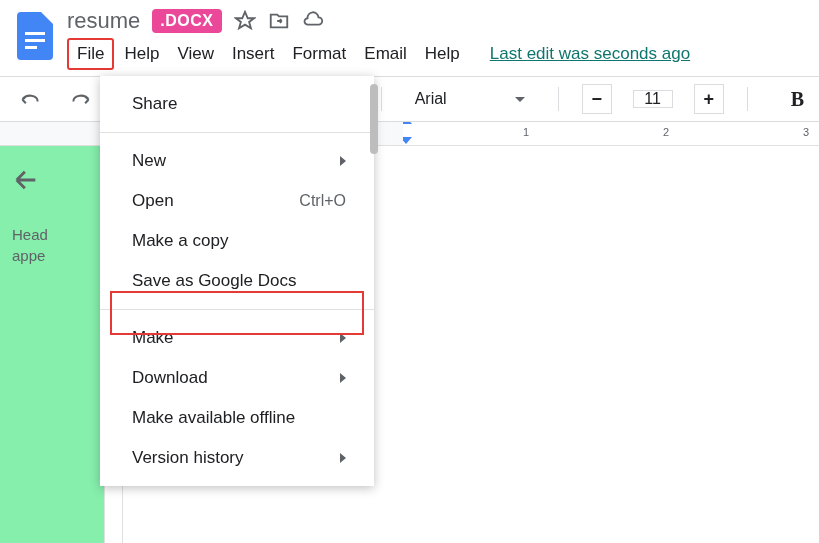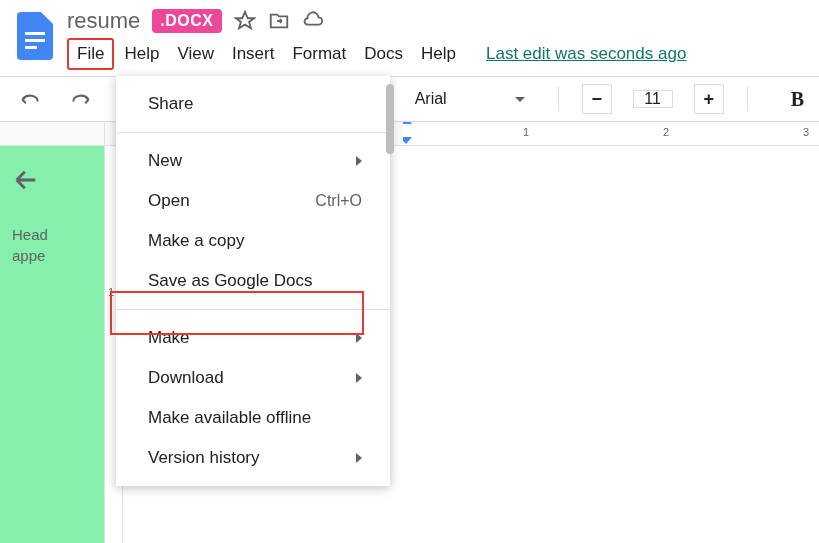--- a/index.html
+++ b/index.html
@@ -240,21 +240,21 @@
       height: 20px;
       background: #000;
       position: absolute;
       left: 12px;
       top: 34px;
     }
     
     
     .file-menu {
       position: absolute;
-      left: 116px;
+      left: 100px;
       top: 76px;
       width: 274px;
       background: #fff;
       box-shadow: 0 2px 10px rgba(0,0,0,0.25);
       z-index: 100;
       padding: 8px 0;
     }
     .menu-scroll {
       position: absolute;
       right: -4px;
@@ -331,21 +331,21 @@
             <path fill="none" stroke="#5f6368" stroke-width="2" d="M18 14a4 4 0 0 0 0-8 6 6 0 0 0-12 1 3.5 3.5 0 0 0 .5 7H18z"></path>
           </svg>
       </span>
     </div>
     <div class="menu-bar">
       <span class="menu-item highlighted">File</span>
       <span class="menu-item">Help</span>
       <span class="menu-item">View</span>
       <span class="menu-item">Insert</span>
       <span class="menu-item">Format</span>
-      <span class="menu-item">Docs</span>
+      <span class="menu-item">Email</span>
       <span class="menu-item">Help</span>
       <span class="last-edit">Last edit was seconds ago</span>
     </div>
   </div>
 </div>
 
 <div class="toolbar">
   <div class="tb-btn">
     <svg width="20" height="14" viewBox="0 0 24 14">
         <path fill="none" stroke="#5f6368" stroke-width="2.5" d="M3 8 a9 6 0 0 1 18 2 M3 8 l4-4 M3 8 l4 4"></path>

